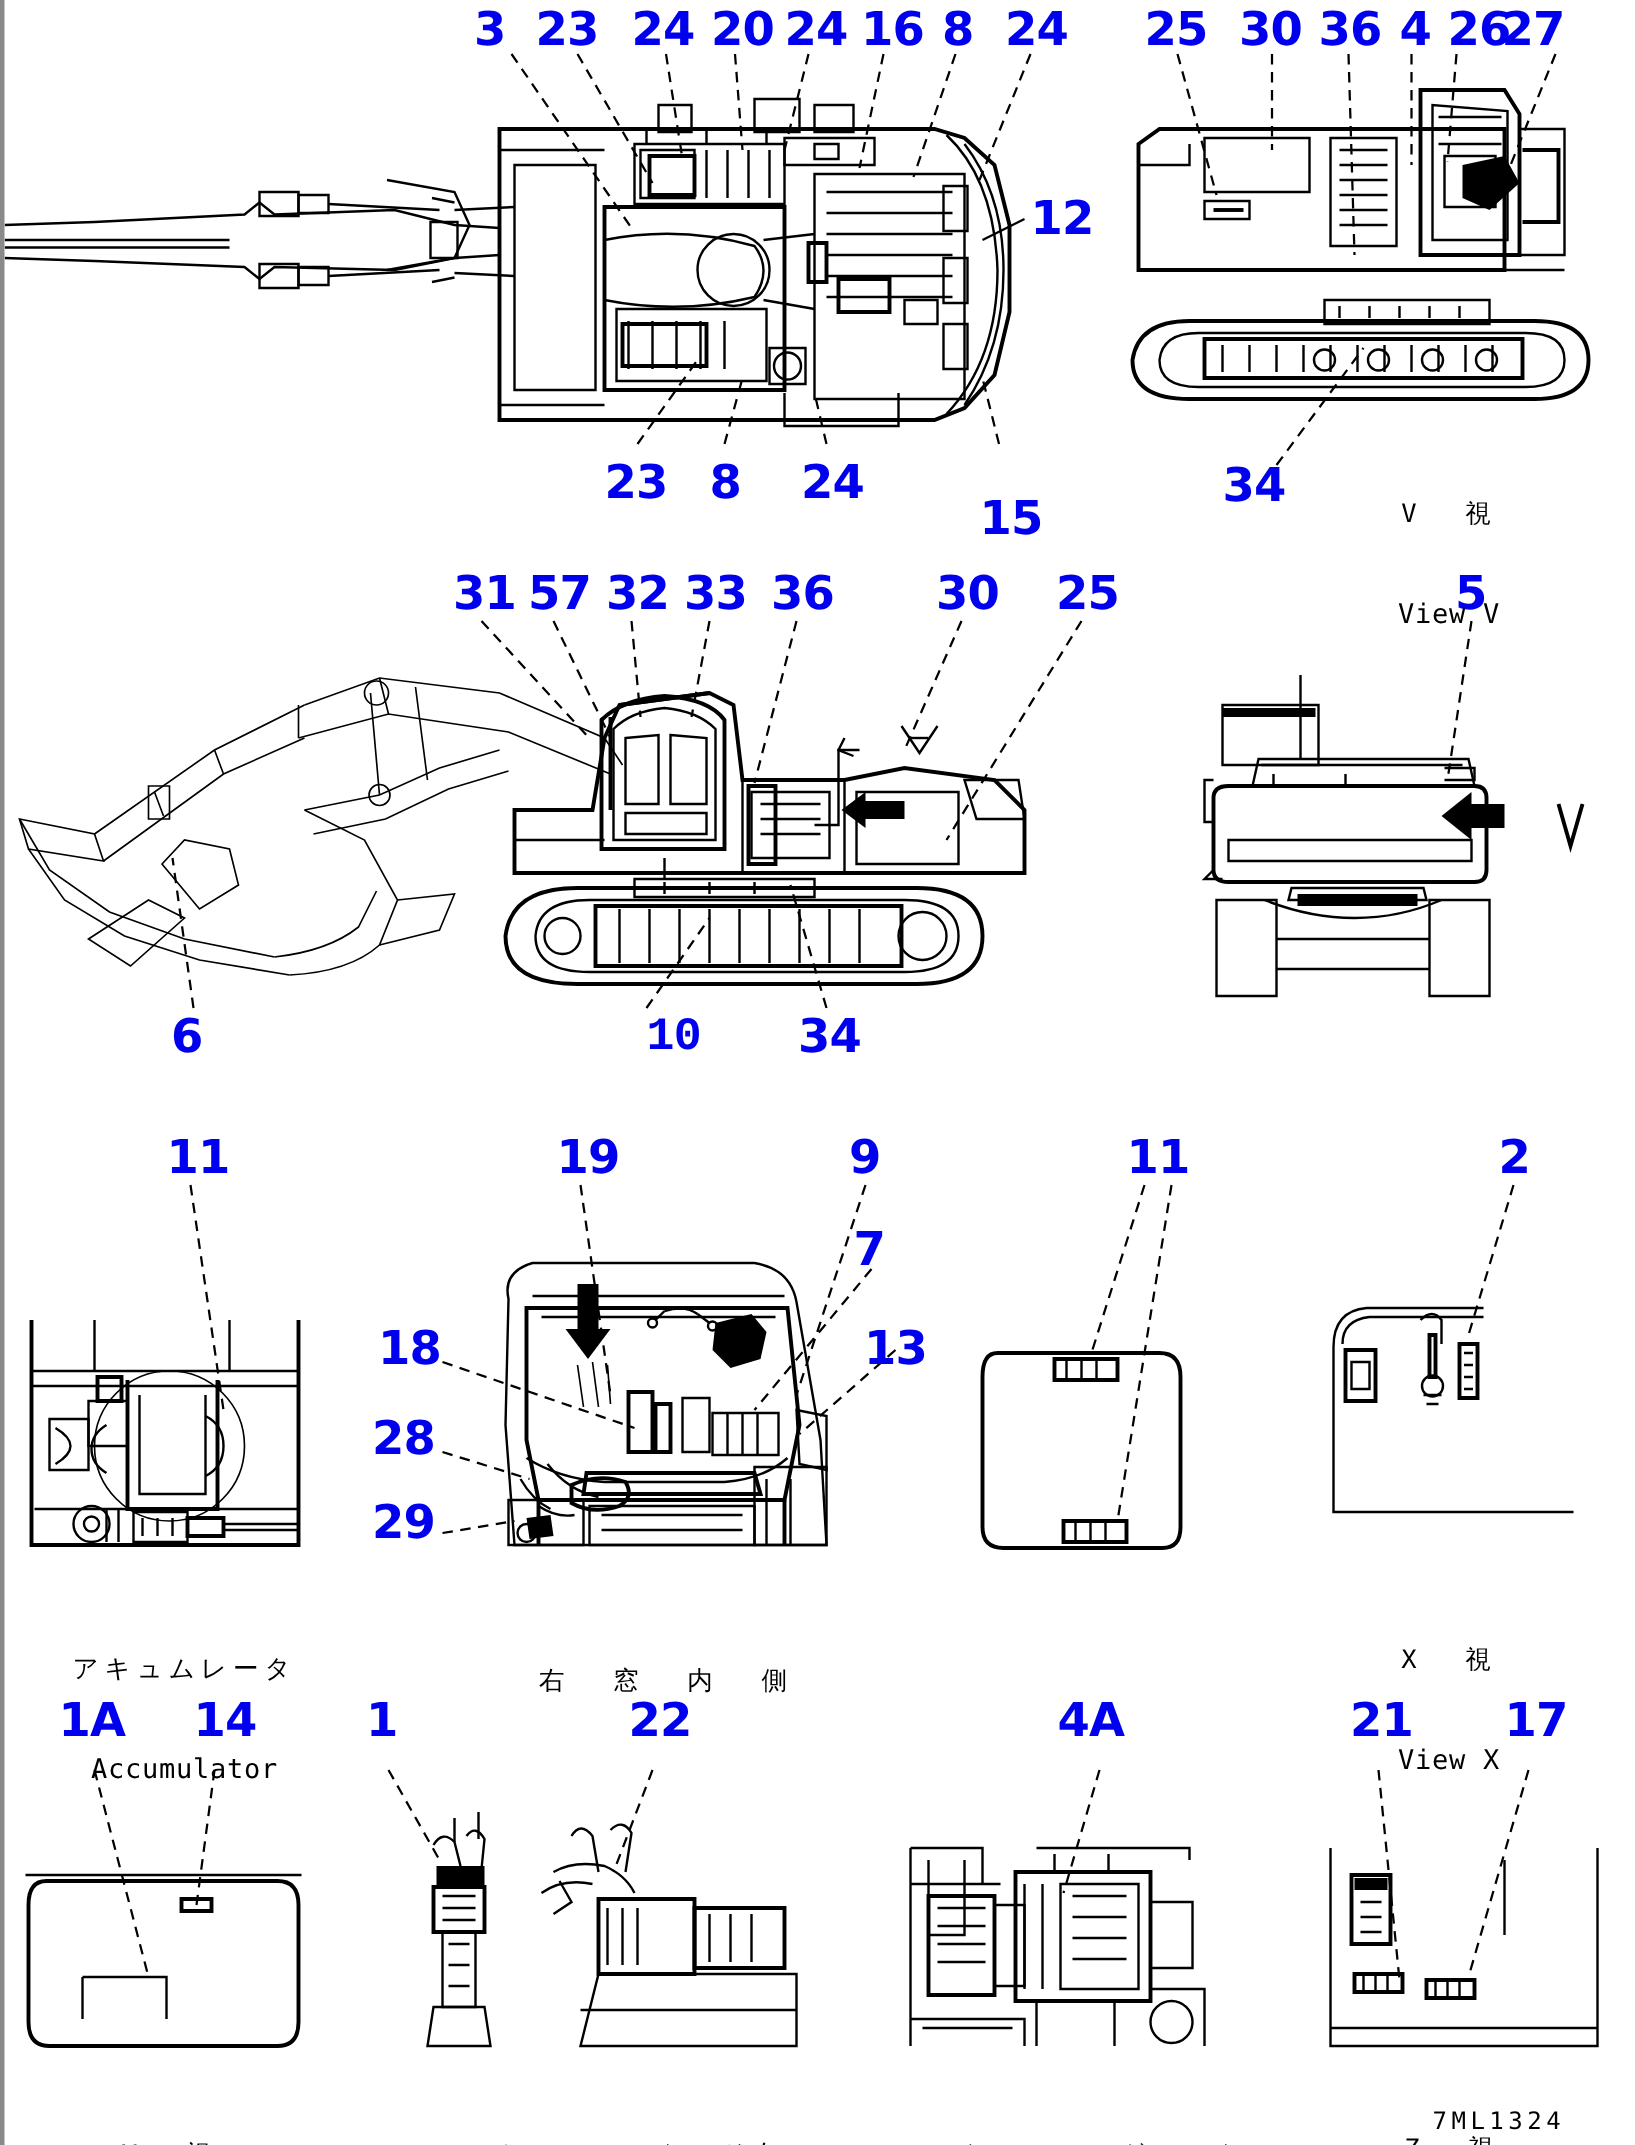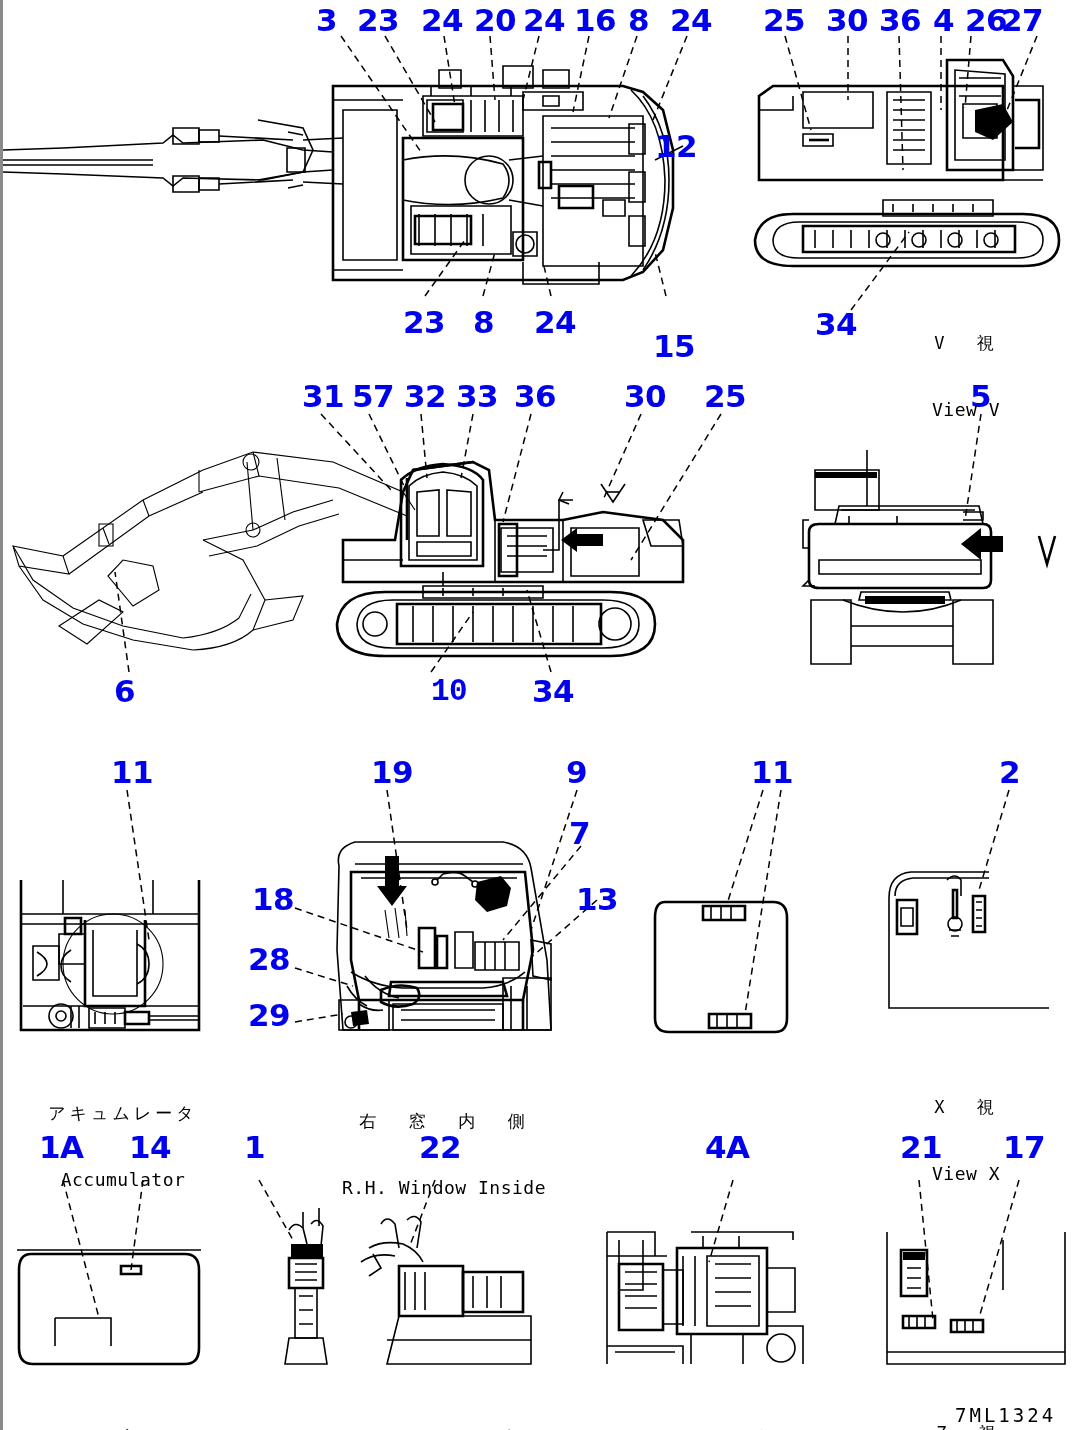--- a/index.html
+++ b/index.html
@@ -46,21 +46,21 @@
     font-size: 17px;
   }
   .viewlabel .en {
     display: block;
     letter-spacing: 0.5px;
   }
   .drawing-code {
     position: absolute;
     color: #000000;
     font-family: "DejaVu Sans Mono", "Liberation Mono", monospace;
-    font-size: 19px;
+    font-size: 16px;
     letter-spacing: 3px;
     white-space: nowrap;
   }
   svg.art {
     position: absolute;
     left: 0;
     top: 0;
     width: 1090px;
     height: 1430px;
     pointer-events: none;
@@ -445,21 +445,21 @@
 
   <div class="callout" style="left:313px; top:5px;">3</div>
   <div class="callout" style="left:354px; top:5px;">23</div>
   <div class="callout" style="left:418px; top:5px;">24</div>
   <div class="callout" style="left:471px; top:5px;">20</div>
   <div class="callout" style="left:520px; top:5px;">24</div>
   <div class="callout" style="left:571px; top:5px;">16</div>
   <div class="callout" style="left:625px; top:5px;">8</div>
   <div class="callout" style="left:667px; top:5px;">24</div>
 
-  <div class="callout" style="left:652px; top:131px;">12</div>
+  <div class="callout" style="left:684px; top:131px;">12</div>
 
   <div class="callout" style="left:400px; top:307px;">23</div>
   <div class="callout" style="left:470px; top:307px;">8</div>
   <div class="callout" style="left:531px; top:307px;">24</div>
   <div class="callout" style="left:650px; top:307px;margin-top:24px;">15</div>
 
   <div class="callout" style="left:760px; top:5px;">25</div>
   <div class="callout" style="left:823px; top:5px;">30</div>
   <div class="callout" style="left:876px; top:5px;">36</div>
   <div class="callout" style="left:930px; top:5px;">4</div>
@@ -504,21 +504,20 @@
     <span class="en">View V</span>
   </div>
 
   <div class="viewlabel" style="left:0px; top:1058px; width:240px;">
     <span class="jp">アキュムレータ</span>
     <span class="en">Accumulator</span>
   </div>
 
   <div class="viewlabel" style="left:296px; top:1066px; width:290px;">
     <span class="jp">右  窓  内  側</span>
-    <span class="en">R.H. Window Inside</span>
   </div>
 
 
   <div class="viewlabel" style="left:868px; top:1052px; width:190px;">
     <span class="jp">X  視</span>
     <span class="en">View X</span>
   </div>
 
   <div class="viewlabel" style="left:10px; top:1382px; width:200px;">
     <span class="jp">Y  視</span>

